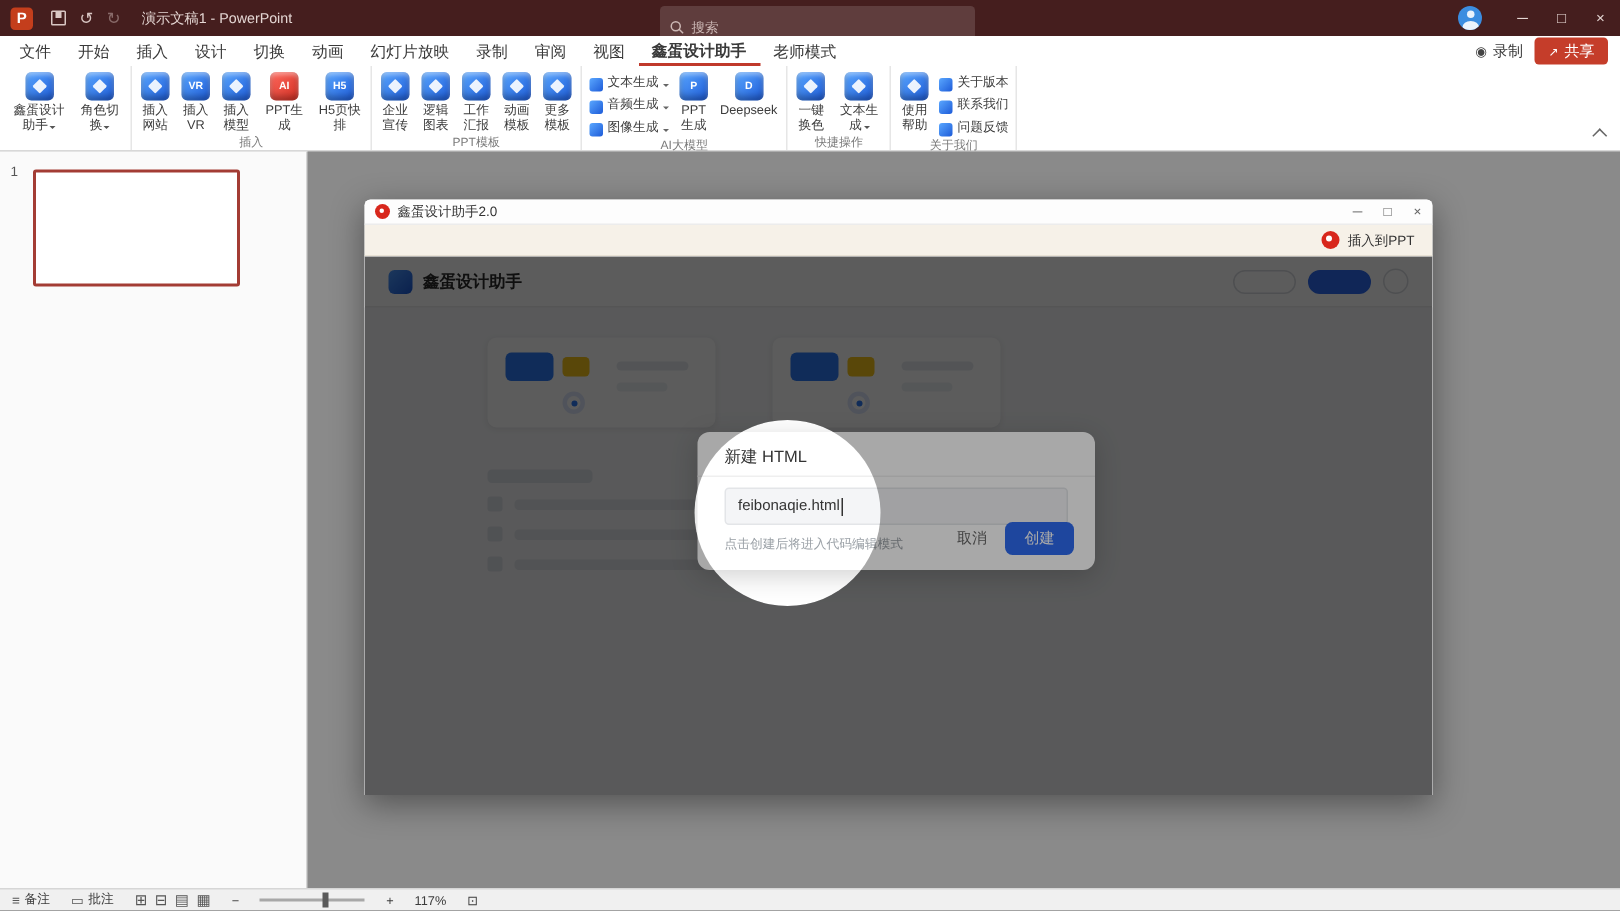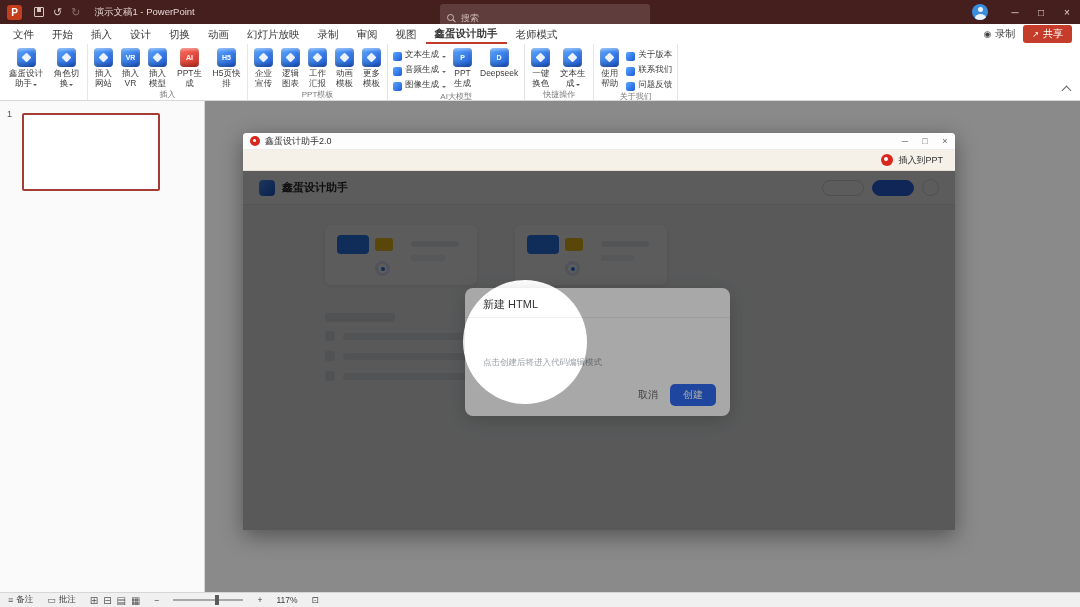--- a/index.html
+++ b/index.html
@@ -91,21 +91,21 @@
   .wp-row { position:absolute; left:82px; width:360px; height:12px; display:flex; align-items:center; gap:8px; }
   .wp-row i { width:10px; height:10px; border-radius:2px; background:#dfe3ea; }
   .wp-row b { width:150px; height:7px; border-radius:3px; background:#e3e6eb; }
   .wp-row s { width:64px; height:7px; border-radius:3px; background:#eceef2; text-decoration:none; }
 
   .backdrop { position:absolute; inset:0; background:rgba(0,0,0,.45); z-index:2; }
   .spot-circle { position:absolute; left:220px; top:109px; width:124px; height:124px; border-radius:50%; background:#fff; z-index:3; }
   .dim-hole { position:absolute; left:220px; top:109px; width:124px; height:124px; border-radius:50%; box-shadow:0 0 14px 1500px rgba(0,0,0,.34); z-index:5; pointer-events:none; }
 
   
-  .modal { position:absolute; left:222px; top:117px; width:265px; height:128px; background:#fff; border-radius:8px; z-index:4; box-shadow:0 4px 18px rgba(0,0,0,.18); }
+  .modal { position:absolute; left:222px; top:117px; width:265px; height:92px; background:#fff; border-radius:8px; z-index:4; box-shadow:0 4px 18px rgba(0,0,0,.18); }
   .m-title { position:absolute; left:18px; top:9px; font-size:11px; color:#333; }
   .m-divider { position:absolute; left:0; top:29px; width:100%; height:1px; background:#efefef; }
   .m-input { position:absolute; left:18px; right:18px; top:37px; height:25px; background:#f4f5f7; border:1px solid #e3e5e8; border-radius:3px; display:flex; align-items:center; padding-left:8px; font-size:10px; color:#333; }
   .icaret { display:inline-block; width:1px; height:12px; background:#333; margin-left:1px; }
   .m-helper { position:absolute; left:18px; top:69px; font-size:8.5px; color:#9aa0a6; }
   .m-actions { position:absolute; right:14px; bottom:10px; display:flex; align-items:center; gap:12px; }
   .m-cancel { border:none; background:none; font-size:10px; color:#666; font-family:inherit;margin-left:14px; }
   .m-create { border:none; background:#2e6bf0; color:#fff; font-size:10px; border-radius:5px; padding:4px 13px; font-family:inherit; }
 
   
@@ -366,20 +366,24 @@
         <b></b>
         <s></s>
       </div>
 
     <div class="backdrop"></div>
     <div class="spot-circle"></div>
 
     <div class="modal">
       <div class="m-title">新建 HTML</div>
       <div class="m-divider"></div>
+      <div class="m-input">
+        <span>feibonaqie.html</span>
+        <span class="icaret"></span>
+      </div>
       <div class="m-helper">点击创建后将进入代码编辑模式</div>
       <div class="m-actions">
         <button class="m-cancel">取消</button>
         <button class="m-create">创建</button>
       </div>
     </div>
 
     <div class="dim-hole"></div>
   </div>
 </div>

